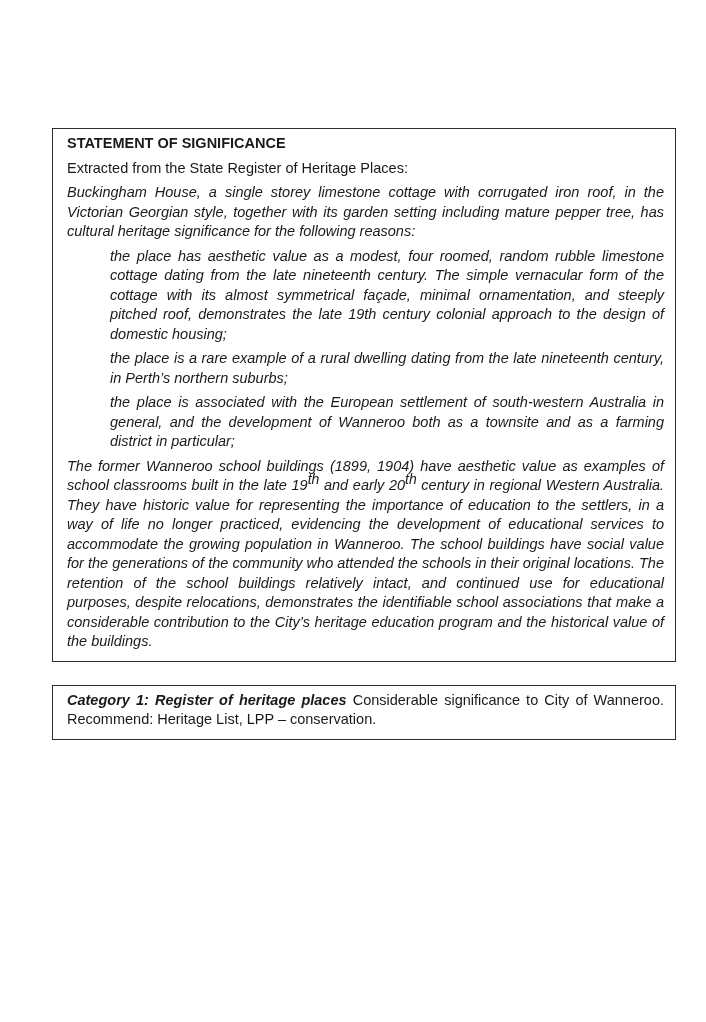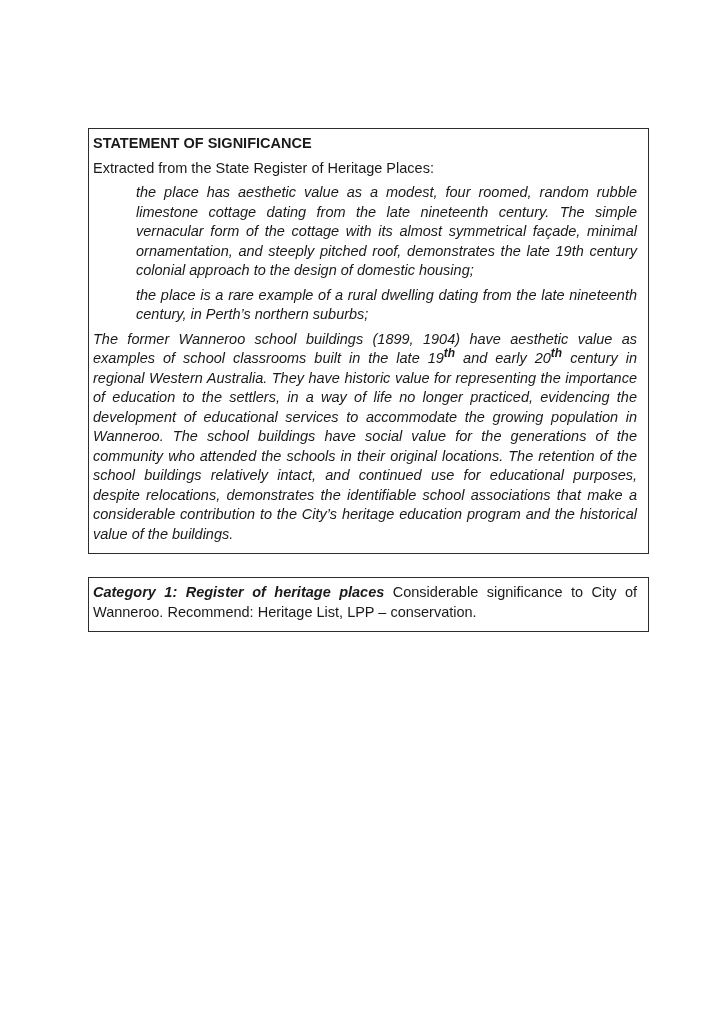--- a/index.html
+++ b/index.html
@@ -13,47 +13,48 @@
     height: 1022px;
     background: var(--page-bg, #ffffff);
     color: var(--text-color, #1a1a1a);
     box-sizing: border-box;
     padding: 128px 0 0 52px;
     overflow: hidden;
     font-size: 14.5px;
     line-height: 19.5px;
   }
   .doc-box {
-    width: 561px;
+    width: 624px;
     box-sizing: border-box;
     border: 1.6px solid var(--border-color, #2d2d2d);
-    padding: 5px 11px 7px 4px;
+    padding: 5px 11px 7px 14px;
     background: var(--page-bg, #ffffff);
-    margin-left: 36px;
   }
   .doc-box p { margin: 0 0 5px 0; text-align: justify; }
   .doc-box p:last-child { margin-bottom: 2px; }
   .box-title { font-weight: bold; text-align: left !important; }
   .subtitle { text-align: right; }
   .italic { font-style: italic; }
   .reason { margin-left: 43px !important; }
   .box-gap { height: 23px; }
-  sup { font-size: 12px; line-height: 0; vertical-align: super; font-weight: bold; }
+  sup { font-size: 14px; line-height: 0; vertical-align: super; }
   .bold { font-weight: bold; font-style: italic; }
 </style>
 </head>
 <body>
 
 <div class="page" style="--page-bg: #ffffff; --text-color: #1a1a1a; --border-color: #2d2d2d;">
 
   <div class="doc-box">
     <p class="box-title">STATEMENT OF SIGNIFICANCE</p>
     <p class="subtitle">Extracted from the State Register of Heritage Places:</p>
+    <p class="italic">Buckingham House, a single storey limestone cottage with corrugated iron roof, in the Victorian Georgian style, together with its garden setting including mature pepper tree, has cultural heritage significance for the following reasons:</p>
     <p class="italic reason">the place has aesthetic value as a modest, four roomed, random rubble limestone cottage dating from the late nineteenth century. The simple vernacular form of the cottage with its almost symmetrical façade, minimal ornamentation, and steeply pitched roof, demonstrates the late 19th century colonial approach to the design of domestic housing;</p>
     <p class="italic reason">the place is a rare example of a rural dwelling dating from the late nineteenth century, in Perth’s northern suburbs;</p>
+    <p class="italic reason">the place is associated with the European settlement of south-western Australia in general, and the development of Wanneroo both as a townsite and as a farming district in particular;</p>
     <p class="italic"><span>The former Wanneroo school buildings (1899, 1904) have aesthetic value as examples of school classrooms built in the late 19</span><sup>th</sup><span> and early 20</span><sup>th</sup><span> century in regional Western Australia.  They have historic value for  representing the importance of education to the settlers, in a way of life no longer practiced, evidencing the development of educational services to accommodate the growing population in Wanneroo.  The school buildings have social value for the generations of the community who attended the schools in their original locations. The retention of the school buildings relatively intact, and continued use for educational purposes, despite relocations, demonstrates the identifiable school associations that make a considerable contribution to the City’s heritage education program and the historical value of the buildings.</span></p>
   </div>
 
   <div class="box-gap"></div>
 
   <div class="doc-box">
     <p><span class="bold">Category 1: Register of heritage places</span><span> Considerable significance to City of Wanneroo. Recommend: Heritage List, LPP – conservation.</span></p>
   </div>
 
 </div>

